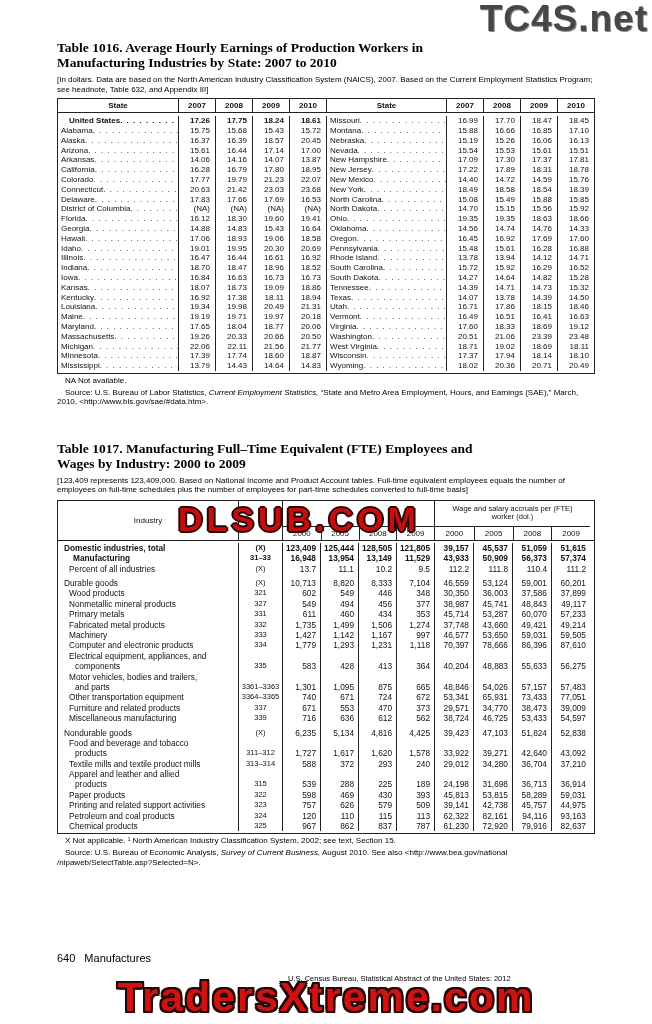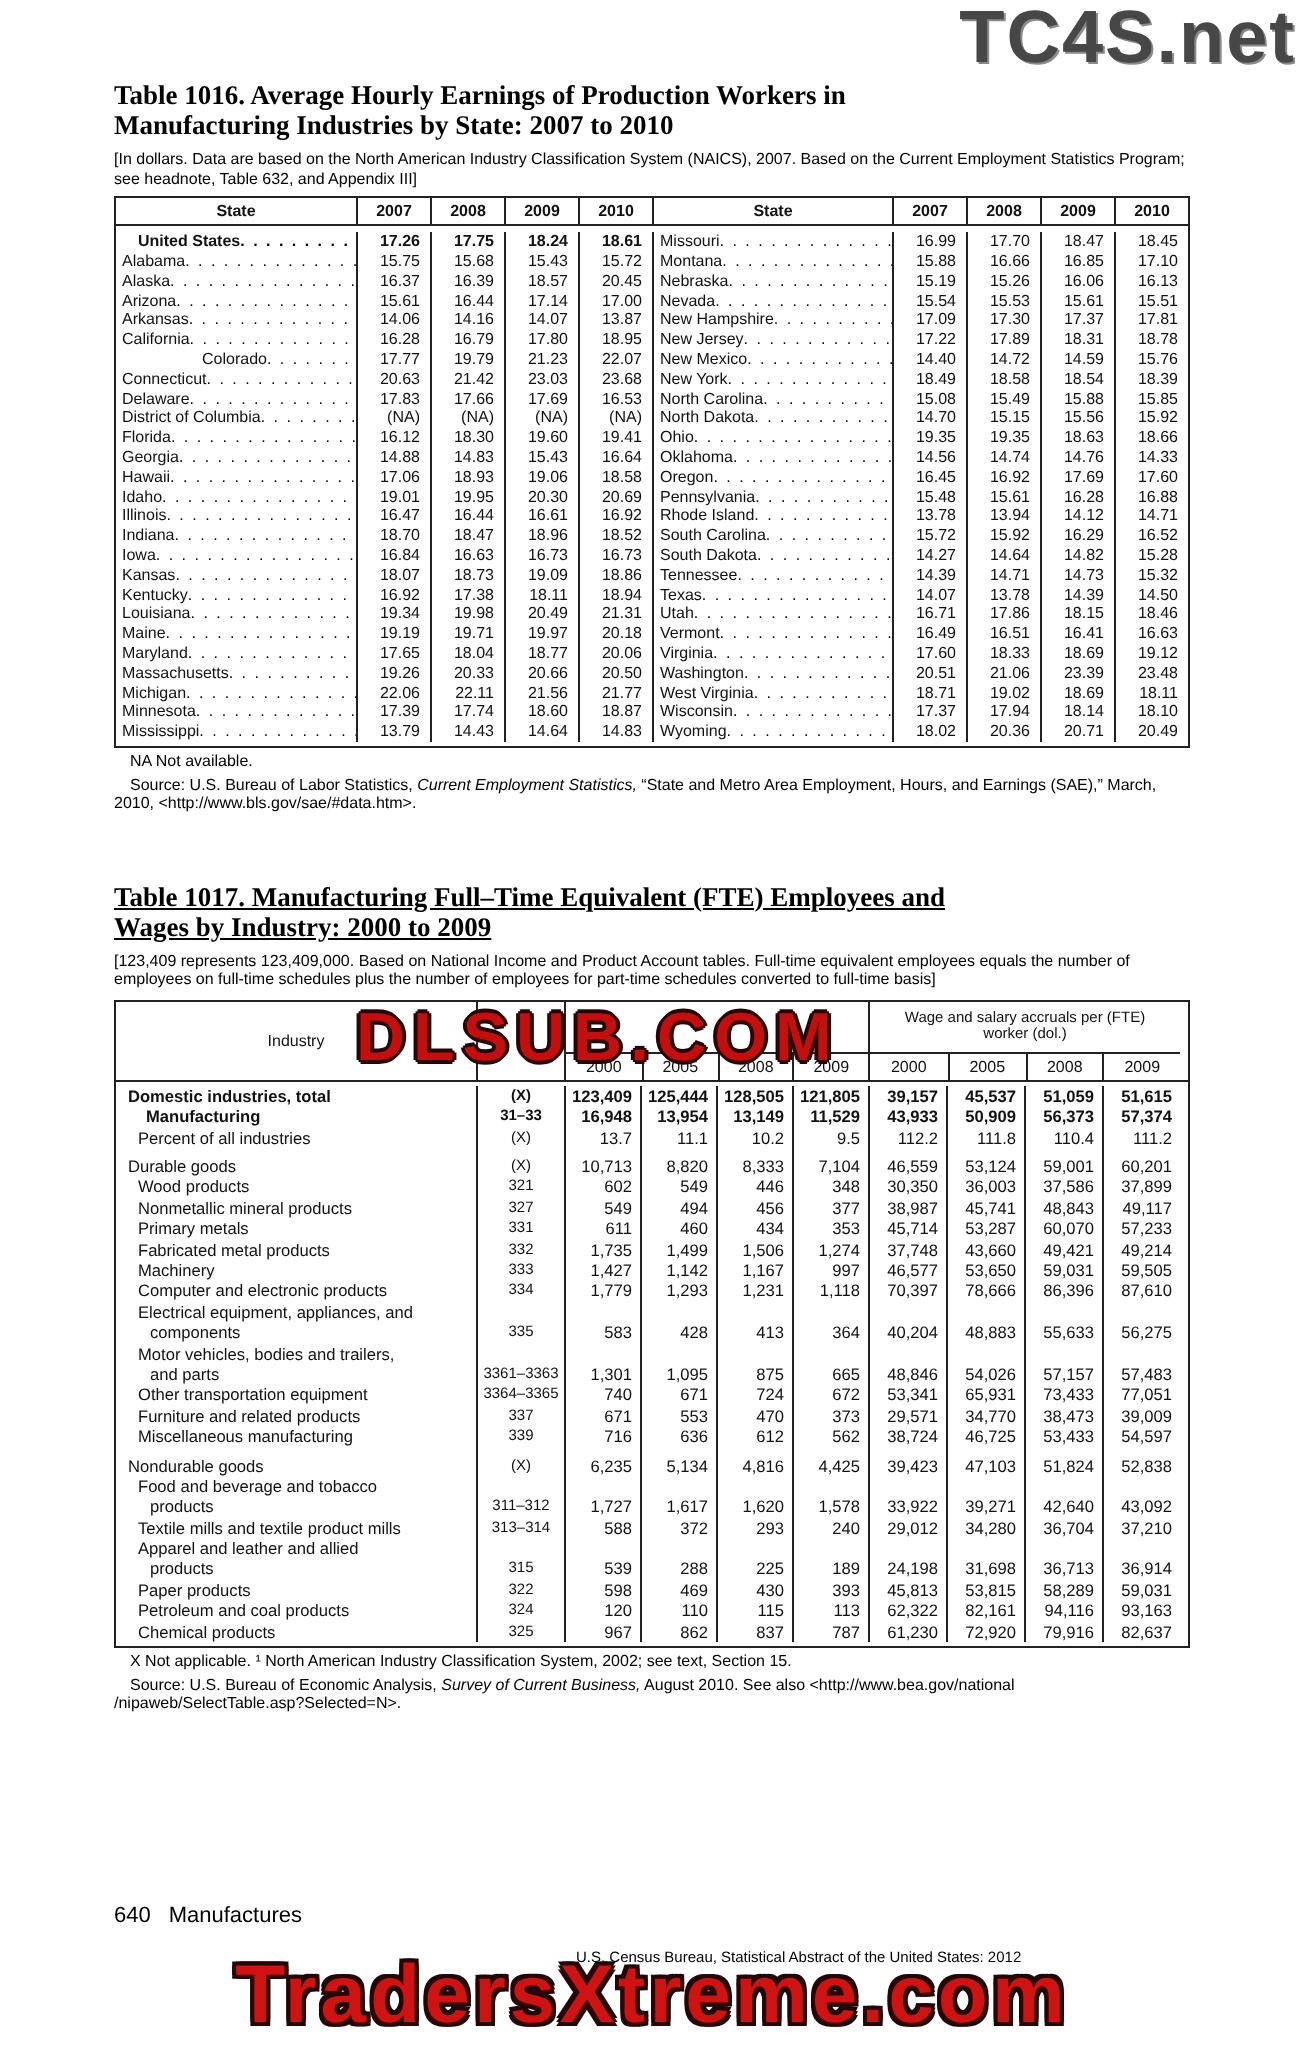--- a/index.html
+++ b/index.html
@@ -4,21 +4,21 @@
 <style>
   html,body{margin:0;padding:0;}
   body{
     width:652px;height:1024px;position:relative;background:#ffffff;color:#111;
     font-family:"Liberation Sans",sans-serif;overflow:hidden;
   }
   .page{position:absolute;inset:0;padding:40px 57px 0 57px;box-sizing:border-box;}
 
   
   .ttl{margin:0;font-family:"Liberation Serif",serif;font-weight:bold;font-size:13.5px;line-height:15px;color:#000;}
-  .ttl2{margin:34px 0 0 0;text-decoration:underline;}
+  .ttl2{margin:34px 0 0 0;}
   .headnote{margin:5px 0 0 0;font-size:8px;line-height:9.6px;color:#000;}
   .note{margin:2px 0 0 0;font-size:8px;line-height:9.6px;color:#000;padding-left:8px;}
   .note.src{padding-left:0;text-indent:8px;}
 
   
   .tbl{border:1px solid #222;margin-top:4px;width:538px;box-sizing:border-box;background:#fff;}
 
   
   .t16hdr{display:flex;border-bottom:1px solid #222;height:13px;line-height:13px;font-size:8px;font-weight:bold;}
   .t16hdr .hc{box-sizing:border-box;text-align:center;width:37px;border-left:1px solid #222;}
@@ -211,21 +211,21 @@
             <div class="nm" style="display: inline-block;">New Jersey</div>
             <div class="leader"></div>
           </div>
           <div class="c cv">17.22</div>
           <div class="c cv">17.89</div>
           <div class="c cv">18.31</div>
           <div class="c cv">18.78</div>
         </div>
         <div class="t16row">
           <div class="c cs">
-            <div class="nm" style="display: inline-block; margin-left: 40px;">Colorado</div>
+            <div class="nm" style="display: inline-block;">Colorado</div>
             <div class="leader"></div>
           </div>
           <div class="c cv">17.77</div>
           <div class="c cv">19.79</div>
           <div class="c cv">21.23</div>
           <div class="c cv">22.07</div>
           <div class="c cs">
             <div class="nm" style="display: inline-block;">New Mexico</div>
             <div class="leader"></div>
           </div>
@@ -991,20 +991,35 @@
           <div class="c ce">469</div>
           <div class="c ce">430</div>
           <div class="c ce">393</div>
           <div class="c cw">45,813</div>
           <div class="c cw">53,815</div>
           <div class="c cw">58,289</div>
           <div class="c cw">59,031</div>
         </div>
         <div class="t17row">
           <div class="c ci">
+            <div class="nm" style="display: inline-block; padding-left: 8px;">Printing and related support activities</div>
+            <div class="leader"></div>
+          </div>
+          <div class="c cn">323</div>
+          <div class="c ce">757</div>
+          <div class="c ce">626</div>
+          <div class="c ce">579</div>
+          <div class="c ce">509</div>
+          <div class="c cw">39,141</div>
+          <div class="c cw">42,738</div>
+          <div class="c cw">45,757</div>
+          <div class="c cw">44,975</div>
+        </div>
+        <div class="t17row">
+          <div class="c ci">
             <div class="nm" style="display: inline-block; padding-left: 8px;">Petroleum and coal products</div>
             <div class="leader"></div>
           </div>
           <div class="c cn">324</div>
           <div class="c ce">120</div>
           <div class="c ce">110</div>
           <div class="c ce">115</div>
           <div class="c ce">113</div>
           <div class="c cw">62,322</div>
           <div class="c cw">82,161</div>

